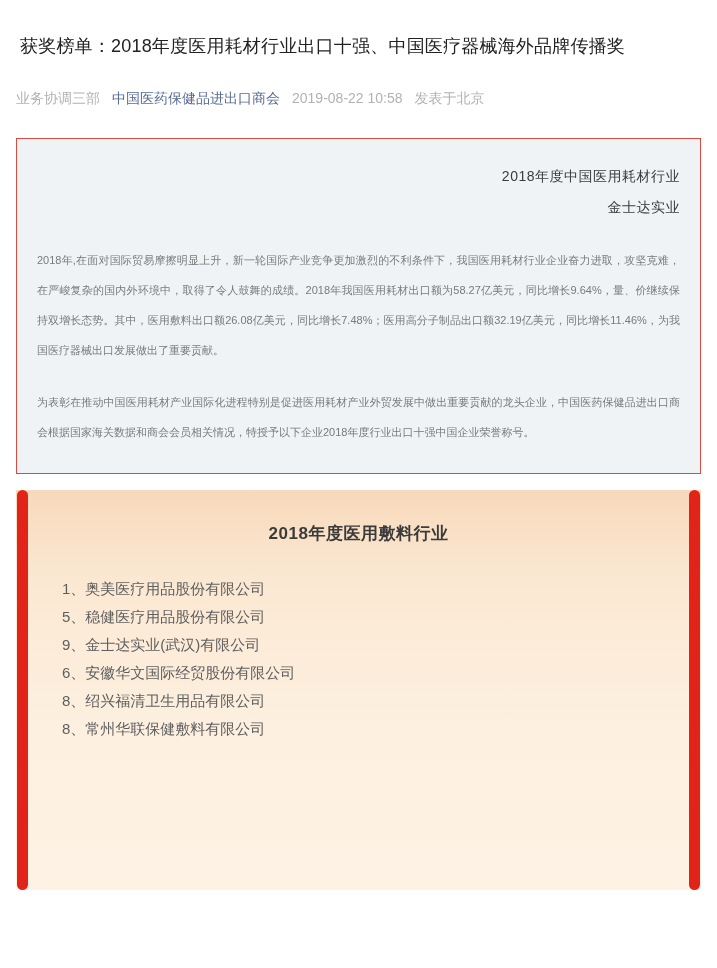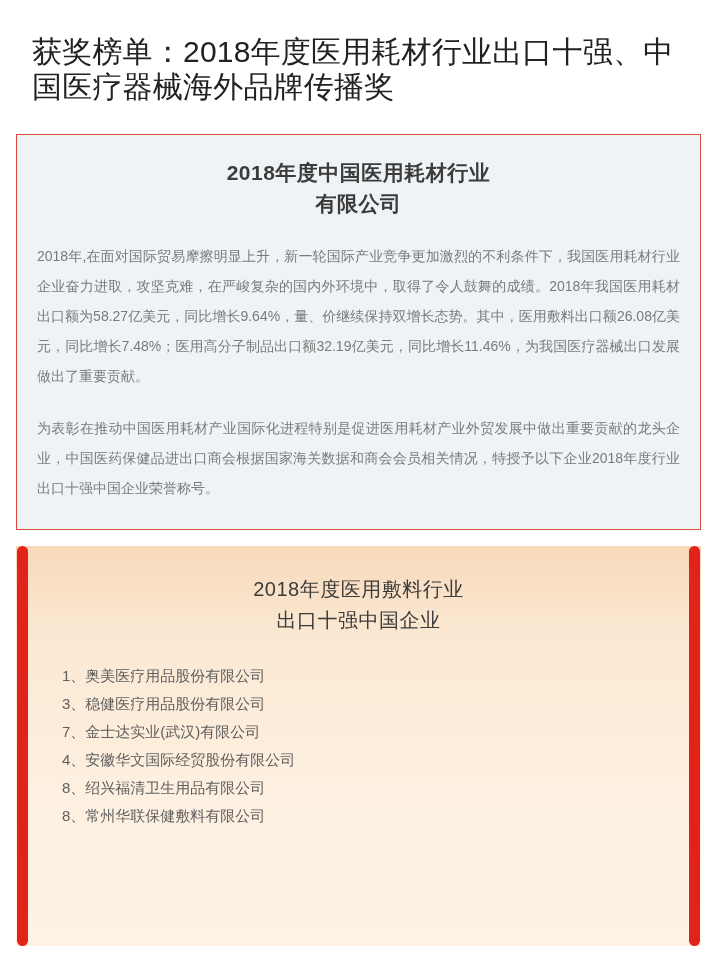--- a/index.html
+++ b/index.html
@@ -14,26 +14,26 @@
     overflow: hidden;
     position: relative;
     -webkit-font-smoothing: antialiased;
   }
 
   
   .article-header {
     padding: 18px 16px 0 16px;
   }
   .article-title {
-    font-size: 30px;
-    line-height: 35px;
+    font-size: 18px;
+    line-height: 49px;
     color: #222222;
     font-weight: 400;
     letter-spacing: 0.2px;
-    margin: 16px;
+    margin: 4px;
     max-width: 690px;
   }
   .article-meta {
     margin-top: 17px;
     font-size: 14px;
     line-height: 20px;
     color: #b2b2b2;
     white-space: nowrap;
     display: flex;
     align-items: center;
@@ -53,30 +53,30 @@
   }
 
   
   .panel-outline {
     border: 1px solid #d94b3e;
     background: #eff3f6;
     padding: 22px 20px 26px 20px;
     box-sizing: border-box;
   }
   .panel-outline .panel-heading {
-    text-align: center;
-    font-size: 21px;
-    font-weight: bold;
+    text-align: right;
+    font-size: 14px;
+    font-weight: normal;
     color: #3b3b3b;
     line-height: 31px;
     letter-spacing: 0.5px;
   }
   .panel-outline .panel-body {
     margin-top: 22px;
-    font-size: 14px;
+    font-size: 11px;
     line-height: 30px;
     color: #7a7a7a;
     text-align: justify;
     text-justify: inter-ideograph;
   }
   .panel-outline .panel-body p { margin: 0; }
   .panel-outline .panel-body p + p { margin-top: 22px; }
 
   
   .panel-banner {
@@ -93,22 +93,22 @@
     width: 11px;
     height: 100%;
     background: #e2231a;
     border-radius: 6px;
   }
   .panel-banner .side-bar.left  { left: 1px; }
   .panel-banner .side-bar.right { right: 1px; }
 
   .panel-banner .panel-heading {
     text-align: center;
-    font-size: 20px;
-    font-weight: normal;
+    font-size: 17px;
+    font-weight: bold;
     color: #3b3b3b;
     line-height: 31px;
     letter-spacing: 0.5px;
     position: relative;
   }
   .panel-banner .company-list {
     margin: 26px 0 0 0;
     padding: 0;
     list-style: none;
     position: relative;
@@ -119,45 +119,50 @@
     color: #5f5f5f;
     padding-left: 12px;
     white-space: nowrap;
   }
 </style>
 </head>
 <body>
 
 <div class="article-header">
   <h1 class="article-title">获奖榜单：2018年度医用耗材行业出口十强、中国医疗器械海外品牌传播奖</h1>
+  <div class="article-meta">
+    <span class="meta-item">业务协调三部</span>
+    <span class="meta-account">中国医药保健品进出口商会</span>
+    <span class="meta-item">2019-08-22 10:58</span>
+    <span class="meta-item">发表于北京</span>
+  </div>
 </div>
 
 <div class="content">
 
   <section class="panel-outline">
     <div class="panel-heading">
       <div>2018年度中国医用耗材行业</div>
-      <div>有限公司</div>
+      <div>金士达实业</div>
     </div>
     <div class="panel-body">
       <p>2018年,在面对国际贸易摩擦明显上升，新一轮国际产业竞争更加激烈的不利条件下，我国医用耗材行业企业奋力进取，攻坚克难，在严峻复杂的国内外环境中，取得了令人鼓舞的成绩。2018年我国医用耗材出口额为58.27亿美元，同比增长9.64%，量、价继续保持双增长态势。其中，医用敷料出口额26.08亿美元，同比增长7.48%；医用高分子制品出口额32.19亿美元，同比增长11.46%，为我国医疗器械出口发展做出了重要贡献。</p>
       <p>为表彰在推动中国医用耗材产业国际化进程特别是促进医用耗材产业外贸发展中做出重要贡献的龙头企业，中国医药保健品进出口商会根据国家海关数据和商会会员相关情况，特授予以下企业2018年度行业出口十强中国企业荣誉称号。</p>
     </div>
   </section>
 
   <section class="panel-banner">
     <span class="side-bar left"></span>
     <span class="side-bar right"></span>
     <div class="panel-heading">
       <div>2018年度医用敷料行业</div>
-      <div>出口十强中国企业</div>
     </div>
     <ul class="company-list">
       <li>1、奥美医疗用品股份有限公司</li>
-      <li>3、稳健医疗用品股份有限公司</li>
-      <li>7、金士达实业(武汉)有限公司</li>
-      <li>4、安徽华文国际经贸股份有限公司</li>
+      <li>5、稳健医疗用品股份有限公司</li>
+      <li>9、金士达实业(武汉)有限公司</li>
+      <li>6、安徽华文国际经贸股份有限公司</li>
       <li>8、绍兴福清卫生用品有限公司</li>
       <li>8、常州华联保健敷料有限公司</li>
     </ul>
   </section>
 
 </div>
 
 </body></html>

